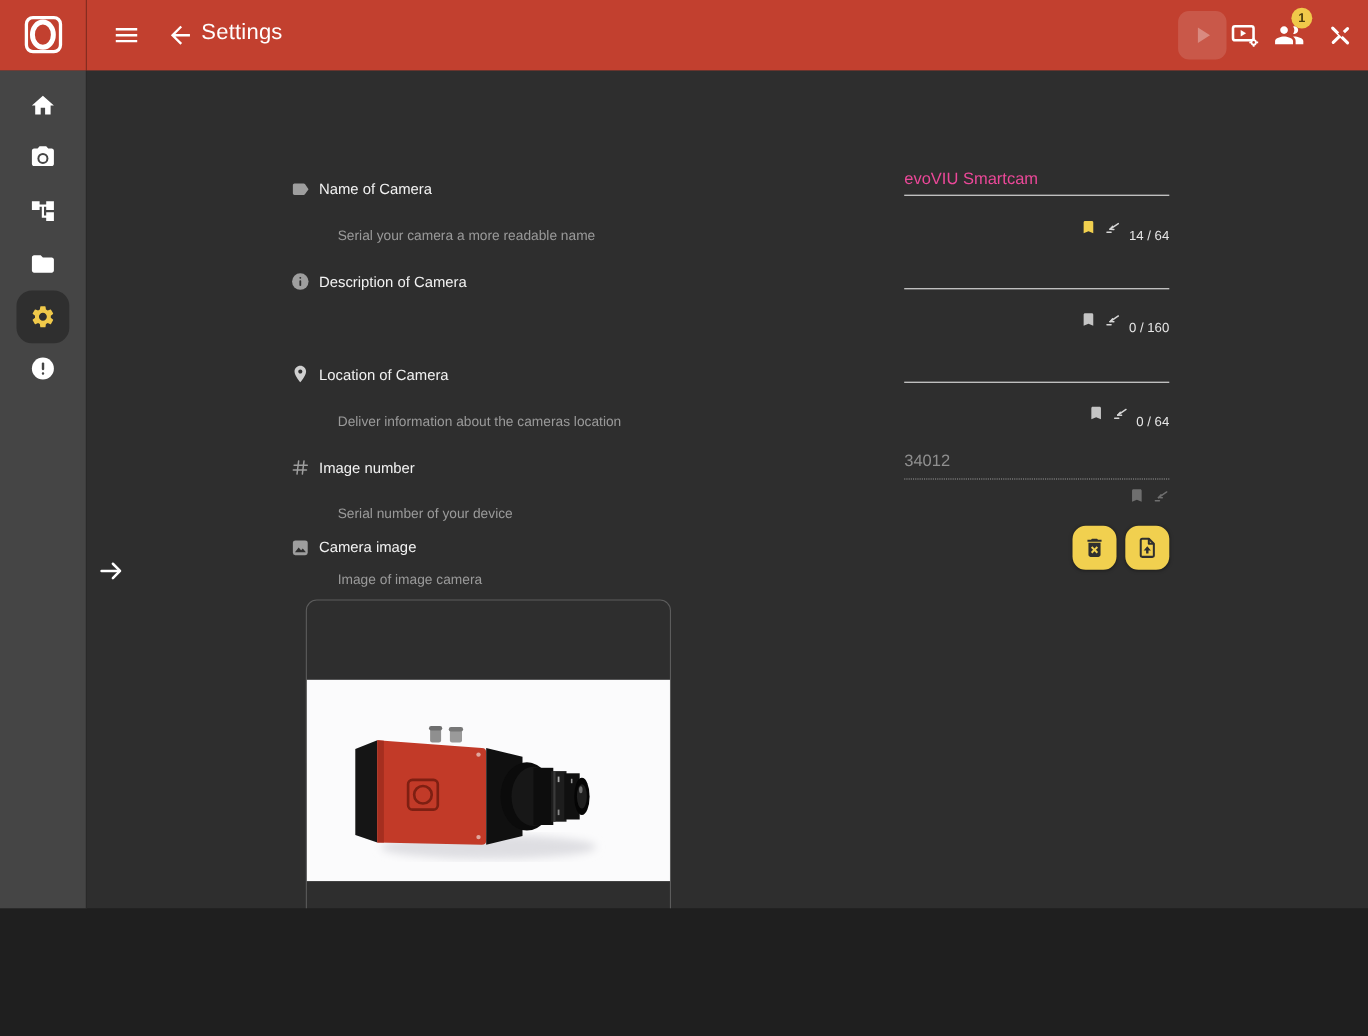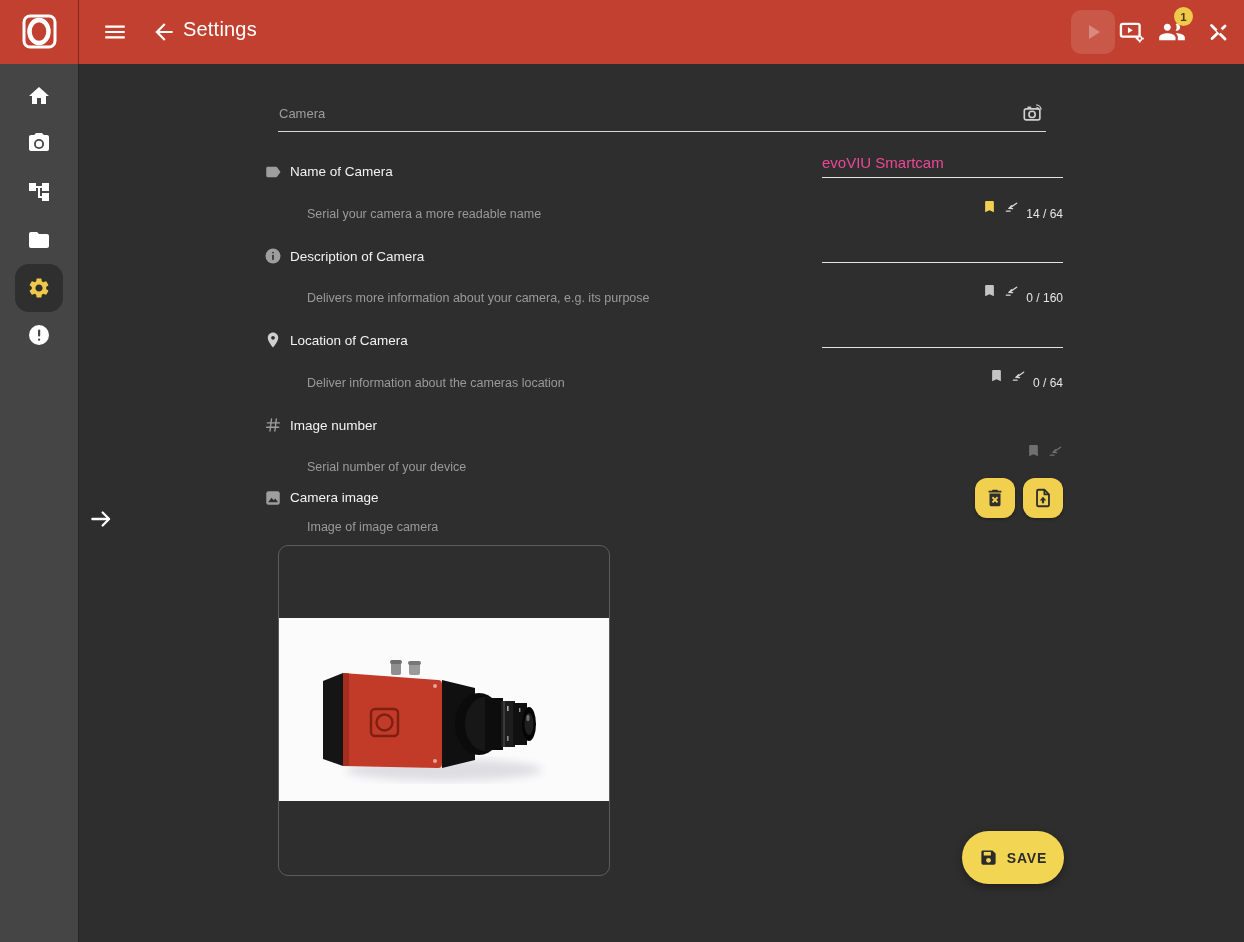--- a/index.html
+++ b/index.html
@@ -1,16 +1,16 @@
 <!DOCTYPE html>
 <html><head>
 <meta charset="utf-8">
 <style>
   html,body{margin:0;padding:0;background:#1f1f1f;}
-  .page{position:relative;width:1244px;height:942px;background:#2E2E2E;overflow:hidden;
+  .page{position:relative;width:1244px;height:826px;background:#2E2E2E;overflow:hidden;
         font-family:"Liberation Sans",sans-serif;-webkit-font-smoothing:antialiased;}
 
   
   .app-bar{position:absolute;top:0;left:0;width:1244px;height:64px;background:#C2402F;z-index:6;}
   .logo-box{position:absolute;left:0;top:0;width:78px;height:64px;display:flex;align-items:center;
             justify-content:center;border-right:1px solid rgba(0,0,0,.35);}
   .hbtn{position:absolute;display:flex;align-items:center;justify-content:center;cursor:pointer;background:none;border:none;padding:0;}
   .menu-btn{left:101px;top:19px;width:28px;height:26px;}
   .back-btn{left:150px;top:19px;width:28px;height:26px;}
   .app-title{position:absolute;left:183px;top:18px;font-size:20px;color:#fff;letter-spacing:.2px;}
@@ -158,34 +158,20 @@
 
   <div class="expand-arrow">
     <svg width="26" height="26" viewBox="0 0 24 24">
       <g stroke="#fff" stroke-width="2.1" stroke-linecap="round" stroke-linejoin="round" fill="none">
         <line x1="4" y1="12" x2="19" y2="12"></line>
         <polyline points="13.5,6 19.5,12 13.5,18"></polyline>
       </g>
     </svg>
   </div>
 
-  <div class="camera-select">
-    <div class="cs-label">Camera</div>
-    <div class="cs-icon">
-      <svg width="22" height="22" viewBox="0 0 24 24">
-        <g fill="none" stroke="#CFCFCF" stroke-width="1.8">
-          <rect x="2.5" y="7.5" width="17" height="12" rx="2"></rect>
-          <circle cx="11" cy="13.5" r="3.4"></circle>
-          <path d="M15.5 3.2a5.5 5.5 0 0 1 5.3 5.3" stroke-width="1.5"></path>
-          <path d="M15.8 5.9a2.8 2.8 0 0 1 2.5 2.5" stroke-width="1.5"></path>
-        </g>
-        <rect x="6" y="5" width="4" height="2.4" fill="#CFCFCF"></rect>
-      </svg>
-    </div>
-  </div>
 
   <div class="row-icon" style="top:163px">
     <svg width="18" height="18" viewBox="0 0 24 24">
         <path fill="#9E9E9E" d="M17.63 5.84C17.27 5.33 16.67 5 16 5L5 5.01C3.9 5.01 3 5.9 3 7v10c0 1.1.9 1.99 2 1.99L16 19c.67 0 1.27-.33 1.63-.84L22 12l-4.37-6.16z"></path>
       </svg>
   </div>
   <div class="row-label" style="top:164px">Name of Camera</div>
   <div class="row-help" style="top:207px">Serial your camera a more readable name</div>
   <div class="fld u-line" style="top:151px">
     <input type="text" value="evoVIU Smartcam" style="">
@@ -206,21 +192,20 @@
   </div>
 
   <div class="row-icon" style="top:247px">
     <svg width="18" height="18" viewBox="0 0 24 24">
         <circle cx="12" cy="12" r="10" fill="#9E9E9E"></circle>
       <rect x="10.9" y="10.3" width="2.2" height="7" rx="1" fill="#2E2E2E"></rect>
       <rect x="10.9" y="6.3" width="2.2" height="2.2" rx="1" fill="#2E2E2E"></rect>
       </svg>
   </div>
   <div class="row-label" style="top:249px">Description of Camera</div>
-  <div class="row-help" style="top:291px">Delivers more information about your camera, e.g. its purpose</div>
   <div class="fld u-line" style="top:236px">
     <input type="text" value="" style="">
   </div>
   <div class="meta" style="top:275px">
     <svg width="15" height="15" viewBox="0 0 24 24">
       <path fill="#C4C4C4" d="M17 3H7c-1.1 0-2 .9-2 2v16l7-3 7 3V5c0-1.1-.9-2-2-2z"></path>
       </svg>
     <svg width="15" height="15" viewBox="0 0 16 16">
       <g stroke="#D6D6D6" stroke-width="1.4" stroke-linecap="round" fill="none">
         <line x1="13.5" y1="4.5" x2="5.5" y2="10"></line>
@@ -262,20 +247,23 @@
         <g stroke="#9E9E9E" stroke-width="1.8" stroke-linecap="round">
       <line x1="10" y1="4" x2="8" y2="20"></line>
           <line x1="16.5" y1="4" x2="14.5" y2="20"></line>
       <line x1="4.5" y1="9.2" x2="20.5" y2="9.2"></line>
           <line x1="3.5" y1="15" x2="19.5" y2="15"></line>
         </g>
       </svg>
   </div>
   <div class="row-label" style="top:418px">Image number</div>
   <div class="row-help" style="top:460px">Serial number of your device</div>
+  <div class="fld" style="top:408px">
+    <div class="serial-text">34012</div>
+  </div>
   <div class="meta" style="top:443px">
     <svg width="15" height="15" viewBox="0 0 24 24">
       <path fill="#6F6F6F" d="M17 3H7c-1.1 0-2 .9-2 2v16l7-3 7 3V5c0-1.1-.9-2-2-2z"></path>
       </svg>
     <svg width="15" height="15" viewBox="0 0 16 16">
       <g stroke="#6F6F6F" stroke-width="1.4" stroke-linecap="round" fill="none">
         <line x1="13.5" y1="4.5" x2="5.5" y2="10"></line>
           <line x1="5.5" y1="10" x2="9.2" y2="10.2"></line>
         <line x1="5.5" y1="10" x2="8" y2="7.2"></line>
           <line x1="2.5" y1="13" x2="6.5" y2="13"></line>

